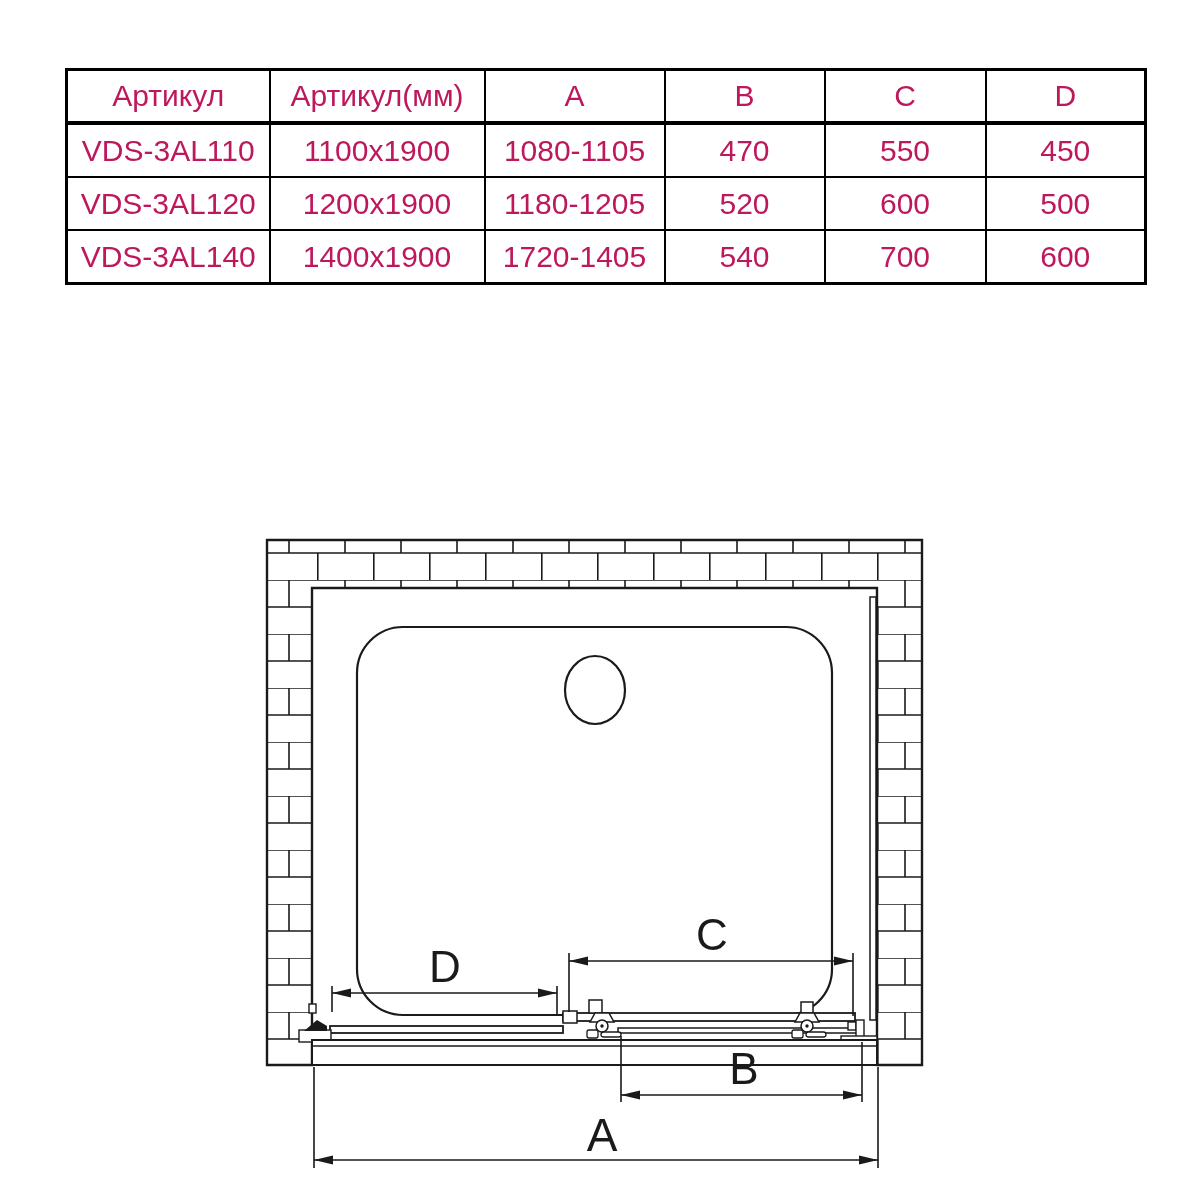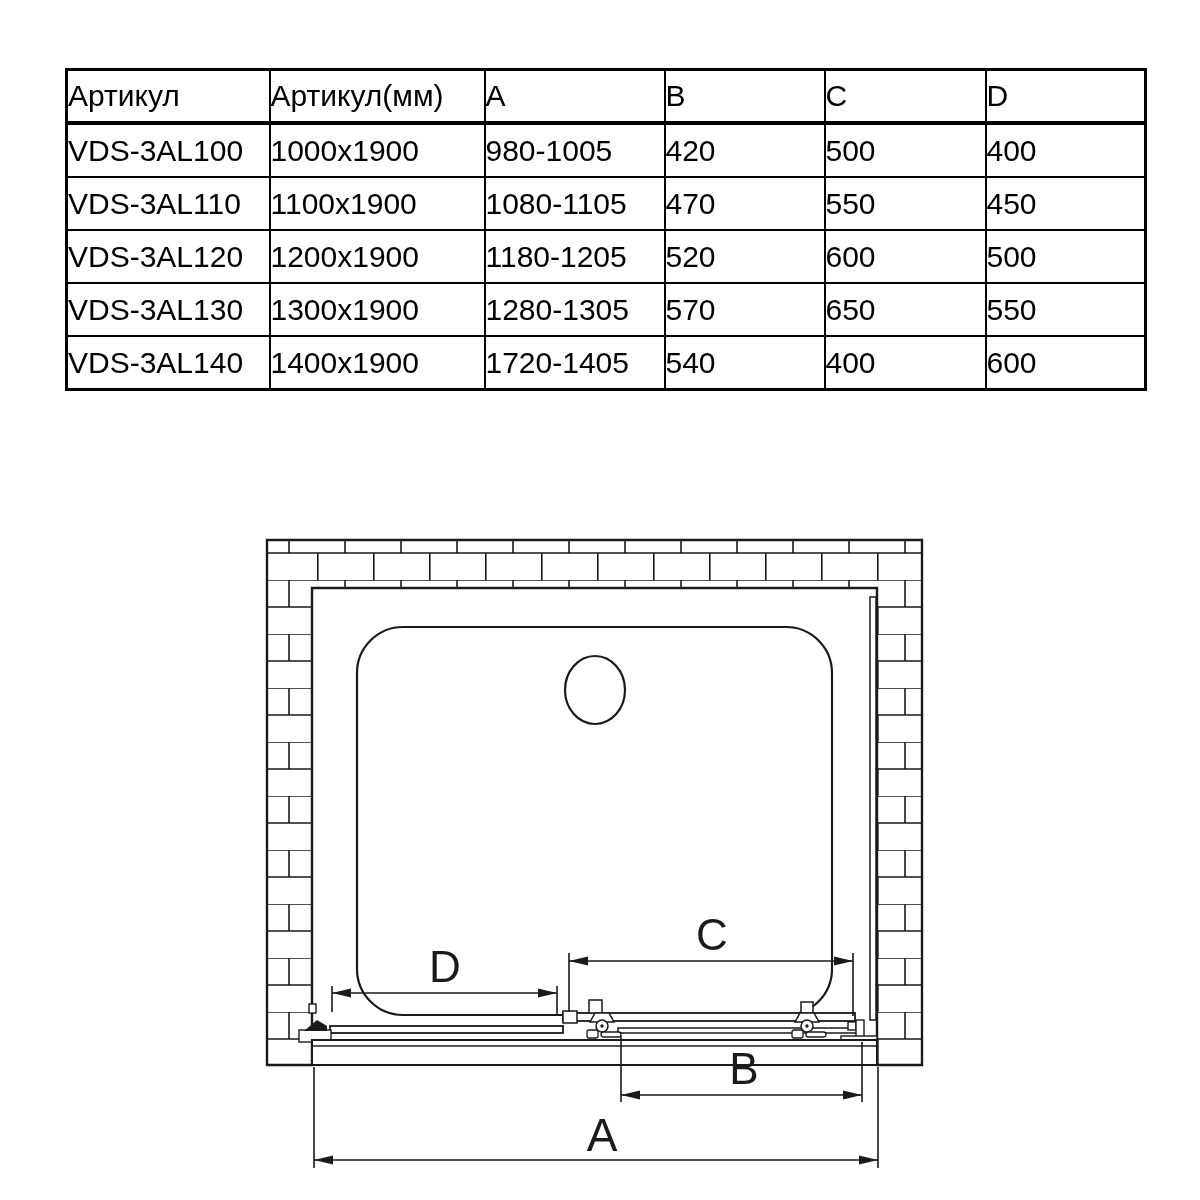--- a/index.html
+++ b/index.html
@@ -1,21 +1,21 @@
 <!DOCTYPE html>
 <html><head>
 <meta charset="utf-8">
 <style>
   html,body{margin:0;padding:0;background:#ffffff;}
   .page{position:relative;width:1200px;height:1200px;background:#ffffff;
         font-family:"Liberation Sans",sans-serif;overflow:hidden;}
   table.spec{position:absolute;left:65px;top:68px;border-collapse:collapse;
              table-layout:fixed;border:3px solid #000;background:#fff;}
-  .spec th,.spec td{border:2px solid #000;text-align:left;vertical-align:middle;
-             font-size:30px;color:#000000;font-weight:400;padding:0;height:51px;
+  .spec th,.spec td{border:2px solid #000;text-align:center;vertical-align:middle;
+             font-size:30px;color:#be185d;font-weight:400;padding:0;height:51px;
              white-space:nowrap;overflow:hidden;}
   .spec thead th{border-bottom:4px solid #000;height:50px;font-weight:400;}
   svg.drawing{position:absolute;left:0;top:0;}
   text.dim{font-family:"Liberation Sans",sans-serif;fill:#1a1a1a;}
 </style>
 </head>
 <body>
 
 <div class="page">
 
@@ -33,57 +33,41 @@
         <th>Артикул</th>
         <th>Артикул(мм)</th>
         <th>A</th>
         <th>B</th>
         <th>C</th>
         <th>D</th>
       </tr>
     </thead>
     <tbody>
       <tr>
-        <td>VDS-3AL100</td>
-        <td>1000x1900</td>
-        <td>980-1005</td>
-        <td>420</td>
-        <td>500</td>
-        <td>400</td>
-      </tr>
-      <tr>
         <td>VDS-3AL110</td>
         <td>1100x1900</td>
         <td>1080-1105</td>
         <td>470</td>
         <td>550</td>
         <td>450</td>
       </tr>
       <tr>
         <td>VDS-3AL120</td>
         <td>1200x1900</td>
         <td>1180-1205</td>
         <td>520</td>
         <td>600</td>
         <td>500</td>
       </tr>
       <tr>
-        <td>VDS-3AL130</td>
-        <td>1300x1900</td>
-        <td>1280-1305</td>
-        <td>570</td>
-        <td>650</td>
-        <td>550</td>
-      </tr>
-      <tr>
         <td>VDS-3AL140</td>
         <td>1400x1900</td>
         <td>1720-1405</td>
         <td>540</td>
-        <td>400</td>
+        <td>700</td>
         <td>600</td>
       </tr>
     </tbody>
   </table>
 
   <svg class="drawing" width="1200" height="1200" viewBox="0 0 1200 1200" fill="none" stroke-linecap="butt">
     <defs>
       <pattern id="brick" width="56" height="54" patternUnits="userSpaceOnUse" x="261" y="526">
         <rect width="56" height="54" fill="#ffffff"></rect>
         <path d="M0,0 H56 M0,27 H56 M28,0 V27 M0.8,27 V54" stroke="#1a1a1a" stroke-width="1.6"></path>

